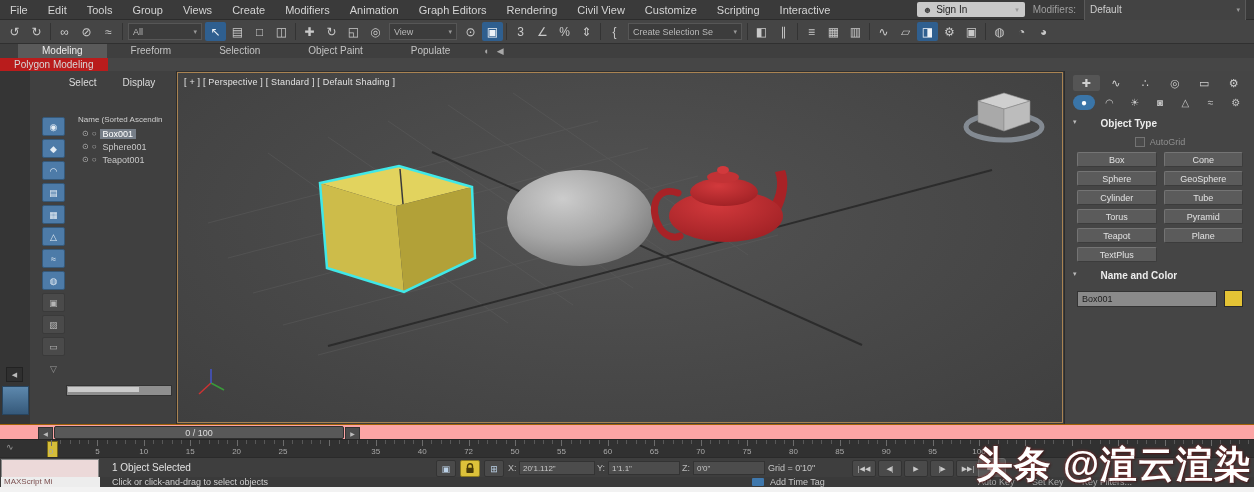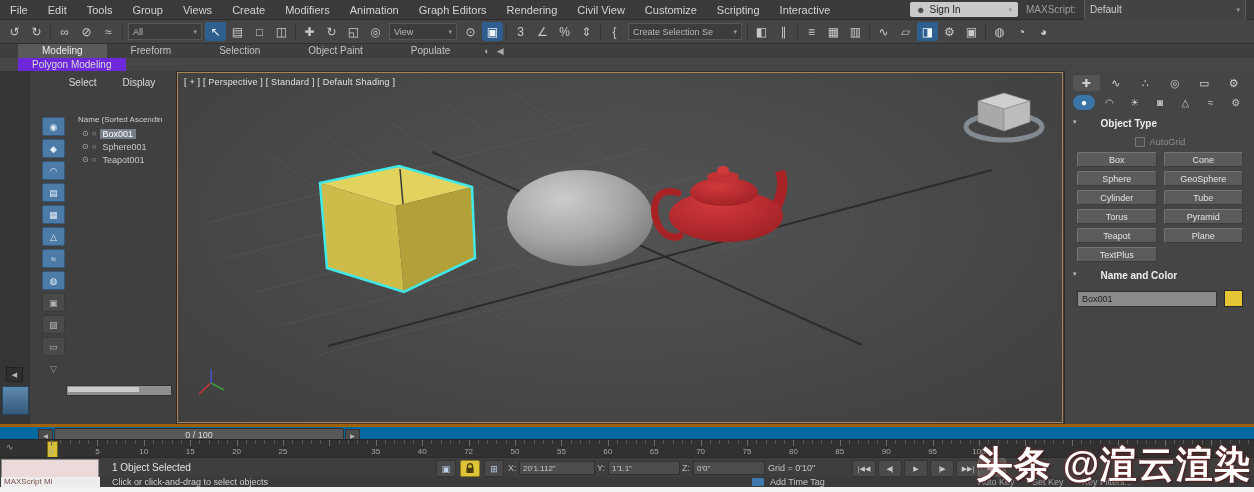--- a/index.html
+++ b/index.html
@@ -29,21 +29,21 @@
   .tsep{width:1px;height:17px;background:#333;margin:0 2px;flex:none;}
   .tdrop{height:15px;background:#3c3c3c;border:1px solid #565656;display:flex;align-items:center;
          justify-content:space-between;padding:0 4px;font-size:9px;color:#b9b9b9;margin:0 2px;flex:none;}
   
   .ribbon-tabs{position:absolute;left:0;top:44px;right:0;height:14px;background:#3f3f3f;display:flex;
                align-items:center;font-size:10px;color:#c3c3c3;padding-left:18px;}
   .rtab{padding:0 24px;height:14px;line-height:14px;}
   .rtab.act{background:#5a5a5a;color:#ececec;}
   .ribbon-icons{margin-left:10px;display:flex;gap:7px;color:#a8a8a8;font-size:9px;}
   .ribbon-sub{position:absolute;left:0;top:58px;right:0;height:13px;background:#464646;border-bottom:1px solid #303030;}
-  .subtab{position:absolute;left:18px;top:0;height:13px;line-height:13px;padding:0 14px;background:#6d28d9;
+  .subtab{position:absolute;left:0;top:0;height:13px;line-height:13px;padding:0 14px;background:#b91c1c;
           font-size:10px;color:#d8d8d8;}
   
   .left-strip{position:absolute;left:0;top:71px;width:30px;height:353px;background:#353535;}
   .ls-arrow{position:absolute;left:6px;top:296px;width:15px;height:13px;background:#2f2f2f;border:1px solid #222;
             color:#bbb;font-size:7px;display:flex;align-items:center;justify-content:center;}
   .ls-blue{position:absolute;left:2px;top:315px;width:25px;height:27px;border:1px solid #28455f;
            background:linear-gradient(180deg,#5d88ad,#35597a);}
   .explorer{position:absolute;left:30px;top:71px;width:146px;height:353px;background:#404040;border-right:1px solid #2b2b2b;}
   .ex-menu{display:flex;gap:26px;padding:6px 0 0 18px;font-size:10px;color:#dcdcdc;justify-content:center;}
   .ex-colhead{position:absolute;left:48px;top:44px;font-size:8px;color:#cfcfcf;white-space:nowrap;overflow:hidden;max-width:96px;}
@@ -80,21 +80,21 @@
   .autogrid{display:flex;align-items:center;justify-content:center;gap:5px;font-size:9px;color:#8f8f8f;margin:6px 0 1px;}
   .cbox{width:8px;height:8px;border:1px solid #737373;background:#4a4a4a;}
   .obj-grid{display:grid;grid-template-columns:1fr 1fr;gap:4px 7px;padding:4px 4px 0;}
   .obtn{height:13px;background:#5b5b5b;border:1px solid #747474;border-bottom-color:#3c3c3c;border-right-color:#3c3c3c;
         border-radius:2px;display:flex;align-items:center;justify-content:center;font-size:9px;color:#e2e2e2;}
   .nc-row{display:flex;align-items:center;gap:7px;padding:7px 4px 0;}
   .nc-input{flex:1;height:14px;background:#8a8a8a;border:1px solid #333;color:#1d1d1d;font-size:9px;
             padding:0 4px;font-family:"Liberation Sans",sans-serif;}
   .nc-swatch{width:17px;height:15px;border:1px solid #2a2a2a;}
   
-  .timeslider{position:absolute;left:0;top:424px;right:0;height:15px;background:#0369a1;border-top:3px solid #a16207;}
+  .timeslider{position:absolute;left:0;top:424px;right:0;height:15px;background:#fca5a5;border-top:1px solid #a16207;}
   .ts-btn{position:absolute;top:2px;width:13px;height:11px;background:#4c4c4c;border:1px solid #333;color:#bbb;
           font-size:6px;display:flex;align-items:center;justify-content:center;}
   .ts-handle{position:absolute;left:54px;top:1px;width:288px;height:11px;background:#585858;border:1px solid #2f2f2f;
              border-radius:2px;font-size:9px;color:#dcdcdc;display:flex;align-items:center;justify-content:center;}
   .ruler{position:absolute;left:0;top:439px;right:0;height:18px;background:#313131;border-top:1px solid #252525;}
   .rtick{position:absolute;top:0;width:1px;height:4px;background:#585858;}
   .rtick.big{height:6px;background:#6c6c6c;}
   .rlab{position:absolute;top:7px;transform:translateX(-50%);font-size:8px;color:#a8a8a8;}
   .ruler-marker{position:absolute;left:47px;top:1px;width:9px;height:15px;background:#d6be3a;border:1px solid #7a6a14;}
   .mce-btn{position:absolute;left:6px;top:2px;font-size:9px;color:#9a9a9a;}
@@ -148,21 +148,21 @@
         <span class="menu-item">Customize</span>
         <span class="menu-item">Scripting</span>
         <span class="menu-item">Interactive</span>
       </div>
     <div class="mb-right">
       <div class="signin">
         <span class="person">☻</span>
         <span>Sign In</span>
         <span class="dd">▾</span>
       </div>
-      <span class="ws-label">MAXScript:</span>
+      <span class="ws-label">Modifiers:</span>
       <div class="ws-drop">
         <span>Default</span>
         <span class="dd">▾</span>
       </div>
     </div>
   </div>
 
   <div class="toolbar" id="toolbar">
       <div class="tbtn">
         <span>↺</span>

